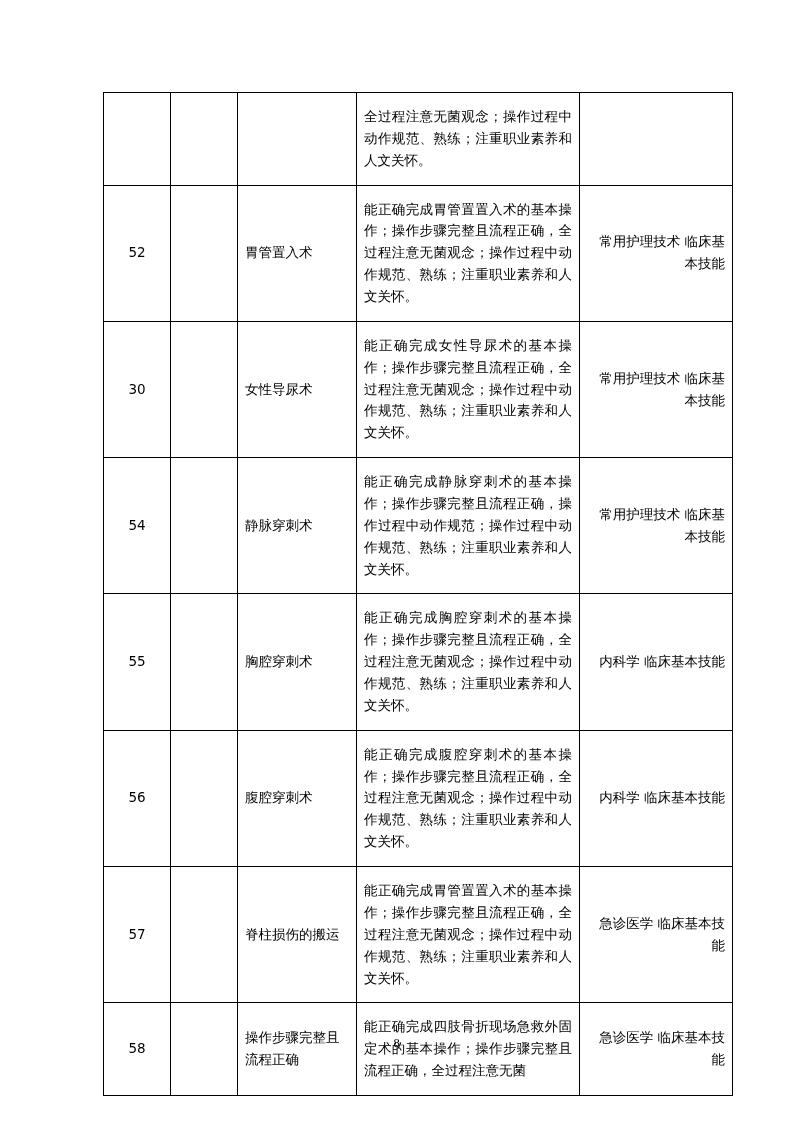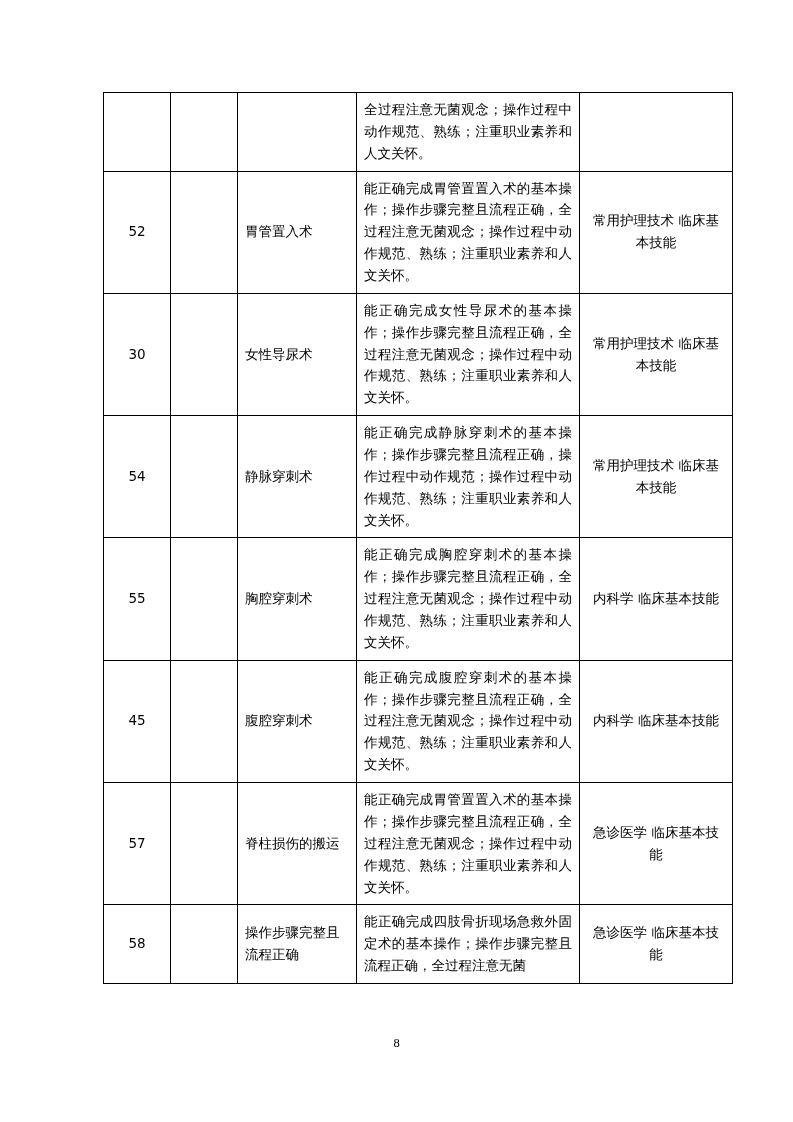--- a/index.html
+++ b/index.html
@@ -27,39 +27,39 @@
     position: absolute;
     left: 103px;
     top: 92px;
     width: 588px;
     border-collapse: collapse;
     table-layout: fixed;
   }
   .doc-table td {
     border: 1px solid #000000;
     vertical-align: middle;
-    padding: 6px 7px;
+    padding: 13px 7px;
     font-size: 13.5px;
     line-height: 1.62;
     word-break: break-word;
   }
   .col-no    { width: 52px;  text-align: center; }
   .col-blank { width: 52px;  }
   .col-name  { width: 104px; text-align: center; }
   .col-desc  { width: 208px; text-align: left; }
   .col-ref   { width: 138px; text-align: center; }
 
   .desc-text {
     display: block;
     text-align: justify;
     text-justify: inter-ideograph;
   }
   .ref-text {
     display: block;
-    text-align: center;
+    text-align: right;
   }
   .name-text {
     display: block;
     text-align: left;
   }
   .no-text {
     display: block;
   }
   .page-number {
     position: absolute;
@@ -154,21 +154,21 @@
         <td class="col-desc">
             <span class="desc-text">能正确完成胸腔穿刺术的基本操作；操作步骤完整且流程正确，全过程注意无菌观念；操作过程中动作规范、熟练；注重职业素养和人文关怀。</span>
           </td>
         <td class="col-ref">
             <span class="ref-text">内科学 临床基本技能</span>
           </td>
       </tr>
 
       <tr>
         <td class="col-no">
-            <span class="no-text">45</span>
+            <span class="no-text">56</span>
           </td>
         <td class="col-blank"><span></span></td>
         <td class="col-name">
             <span class="name-text">腹腔穿刺术</span>
           </td>
         <td class="col-desc">
             <span class="desc-text">能正确完成腹腔穿刺术的基本操作；操作步骤完整且流程正确，全过程注意无菌观念；操作过程中动作规范、熟练；注重职业素养和人文关怀。</span>
           </td>
         <td class="col-ref">
             <span class="ref-text">内科学 临床基本技能</span>

